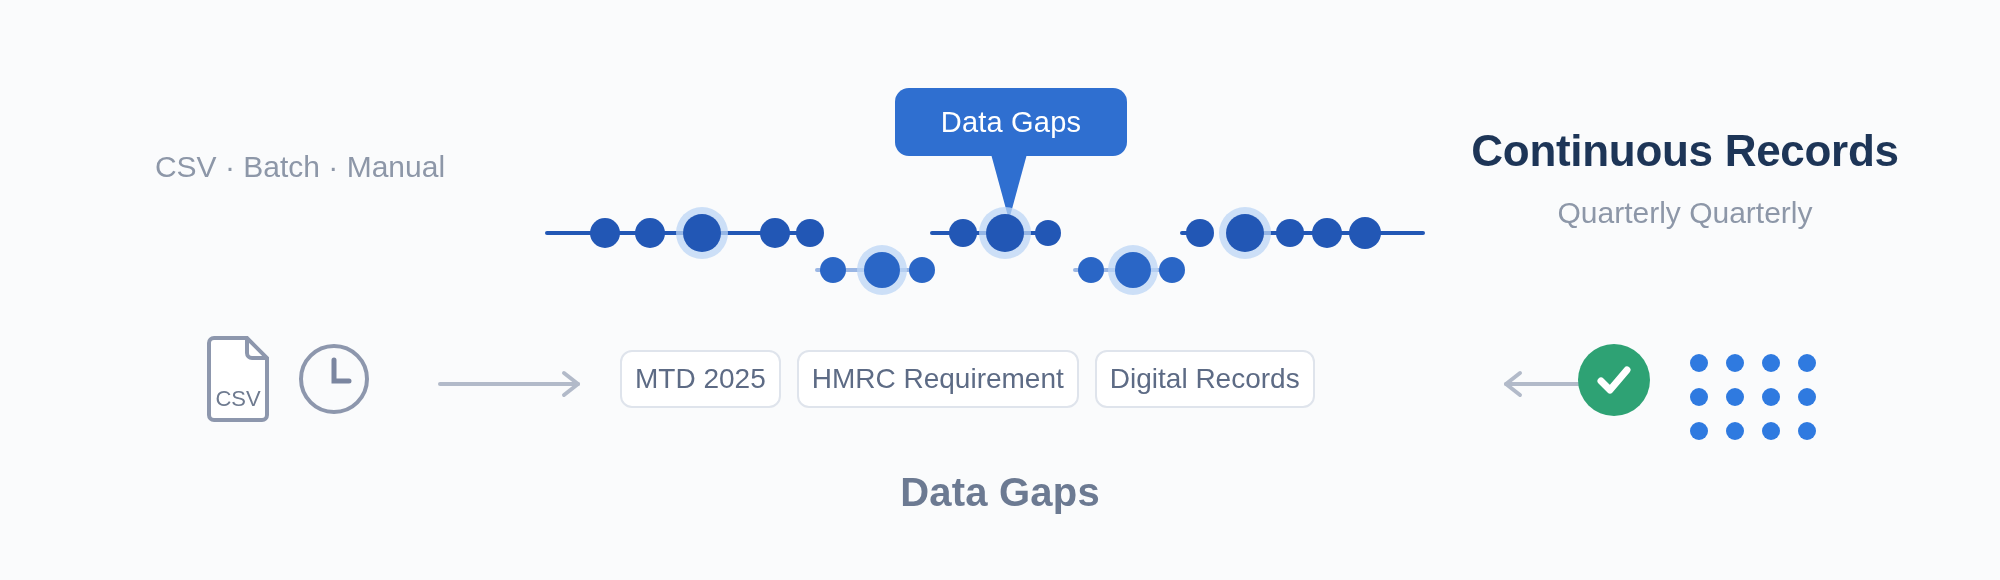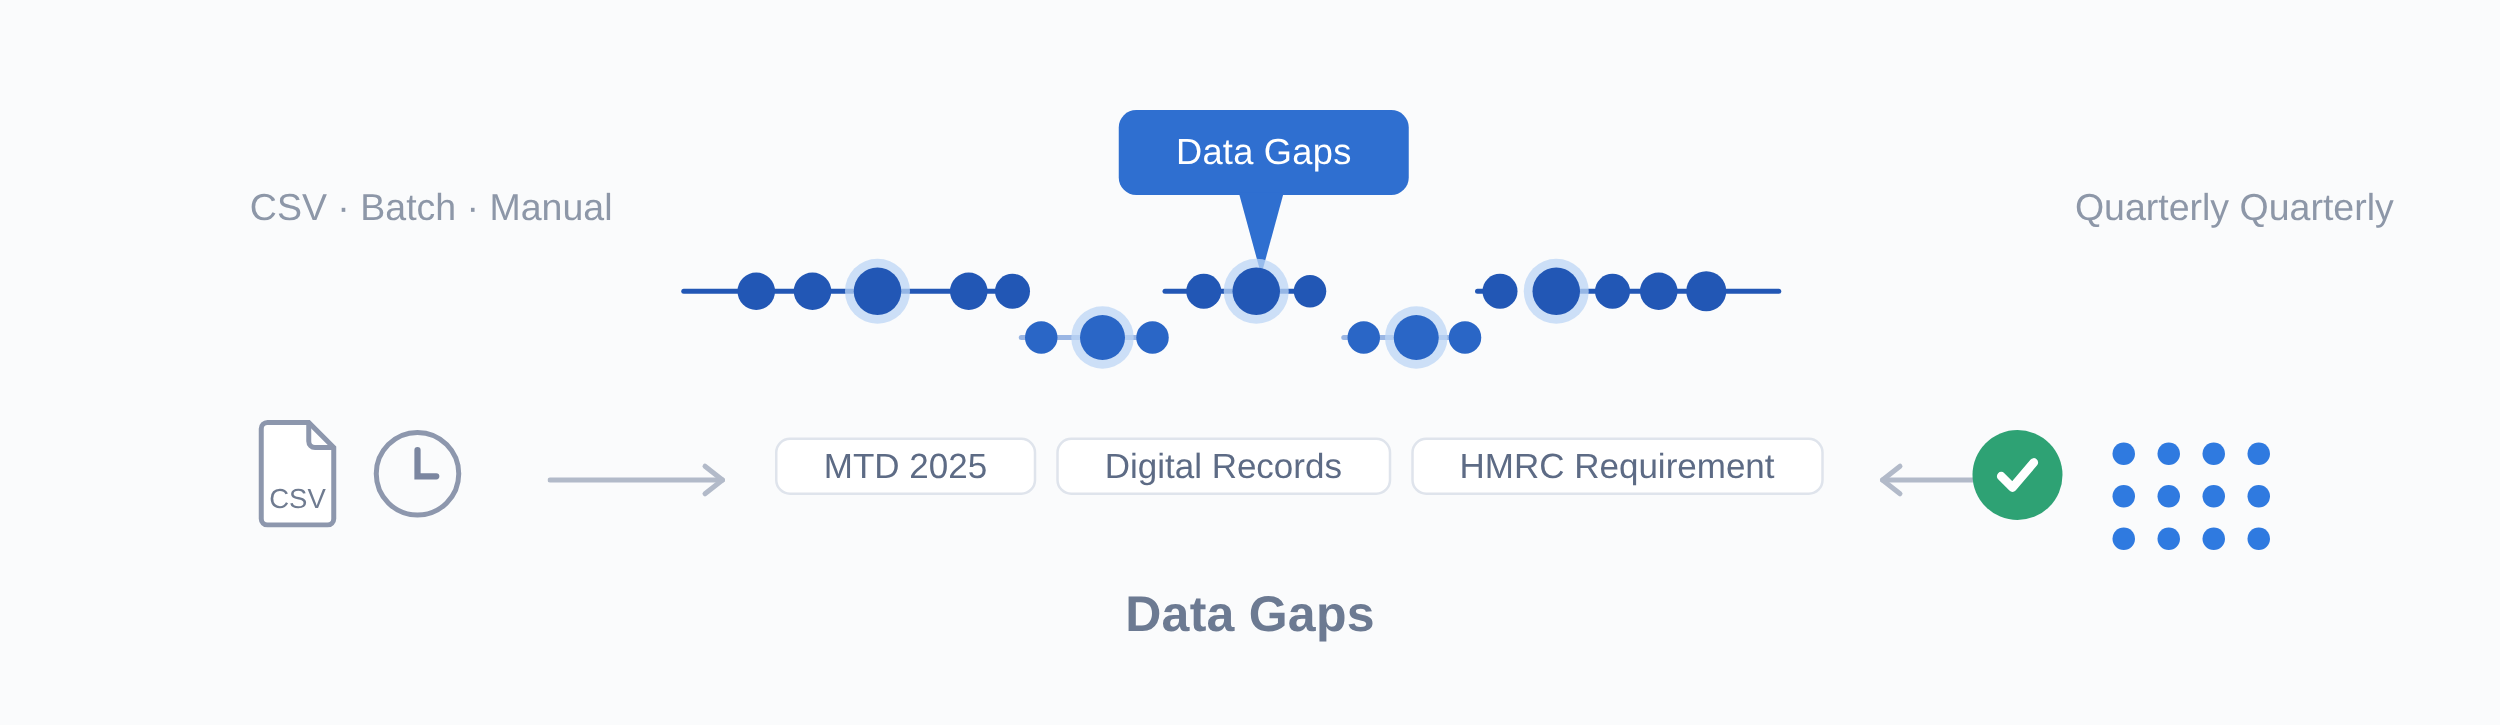--- a/index.html
+++ b/index.html
@@ -34,21 +34,20 @@
     letter-spacing: -0.3px;
     line-height: 1.05;
     white-space: nowrap;
   }
   .side-sub {
     font-size: 30px;
     font-weight: 400;
     color: #8d97a8;
     margin-top: 22px;
     white-space: nowrap;
-    text-align: right;
   }
 
   #left-block  { left: 110px; top: 128px; width: 380px; }
   #right-block { left: 1455px; top: 128px; width: 460px; }
 
   
   #tooltip-wrap {
     position: absolute;
     left: 895px;
     top: 88px;
@@ -145,22 +144,22 @@
     left: 620px;
     top: 20px;
     display: flex;
     align-items: center;
     gap: 16px;
   }
   .pill {
     border: 2px solid #dfe4ec;
     background: #ffffff;
     border-radius: 12px;
-    height: 46px;
-    padding: 0 37px;
+    height: 58px;
+    padding: 0 13px;
     display: flex;
     align-items: center;
     justify-content: center;
     font-size: 28px;
     color: #5d6b85;
     white-space: nowrap;
     box-sizing: border-box;
   }
 
   .check-badge {
@@ -208,20 +207,21 @@
 </head>
 <body>
 
 <div class="stage">
 
   <div class="side-block" id="left-block">
     <div class="side-sub">CSV · Batch · Manual</div>
   </div>
 
   <div class="side-block" id="right-block">
+    <div class="side-title">Continuous Records</div>
     <div class="side-sub">Quarterly Quarterly</div>
   </div>
 
   <div id="tooltip-wrap">
     <div class="tooltip-pointer"></div>
     <div class="tooltip-bubble">
       <span class="tooltip-label">Data Gaps</span>
     </div>
   </div>
 
@@ -284,24 +284,24 @@
         <path d="M2 14h138" stroke="#b2bac9" stroke-width="4" stroke-linecap="round"></path>
         <path d="M126 3l14 11-14 11" stroke="#b2bac9" stroke-width="4" stroke-linecap="round" stroke-linejoin="round" fill="none"></path>
       </svg>
     </span>
 
     <div class="pill-group">
       <div class="pill">
         <span>MTD 2025</span>
       </div>
       <div class="pill">
-        <span>Digital Records</span>
+        <span>HMRC Requirement</span>
       </div>
       <div class="pill">
-        <span>HMRC Requirement</span>
+        <span>Digital Records</span>
       </div>
     </div>
 
     <span class="arrow-left">
       <svg width="90" height="28" viewBox="0 0 90 28" fill="none">
         <path d="M88 14H6" stroke="#b2bac9" stroke-width="4" stroke-linecap="round"></path>
         <path d="M20 3L6 14l14 11" stroke="#b2bac9" stroke-width="4" stroke-linecap="round" stroke-linejoin="round" fill="none"></path>
       </svg>
     </span>
 

